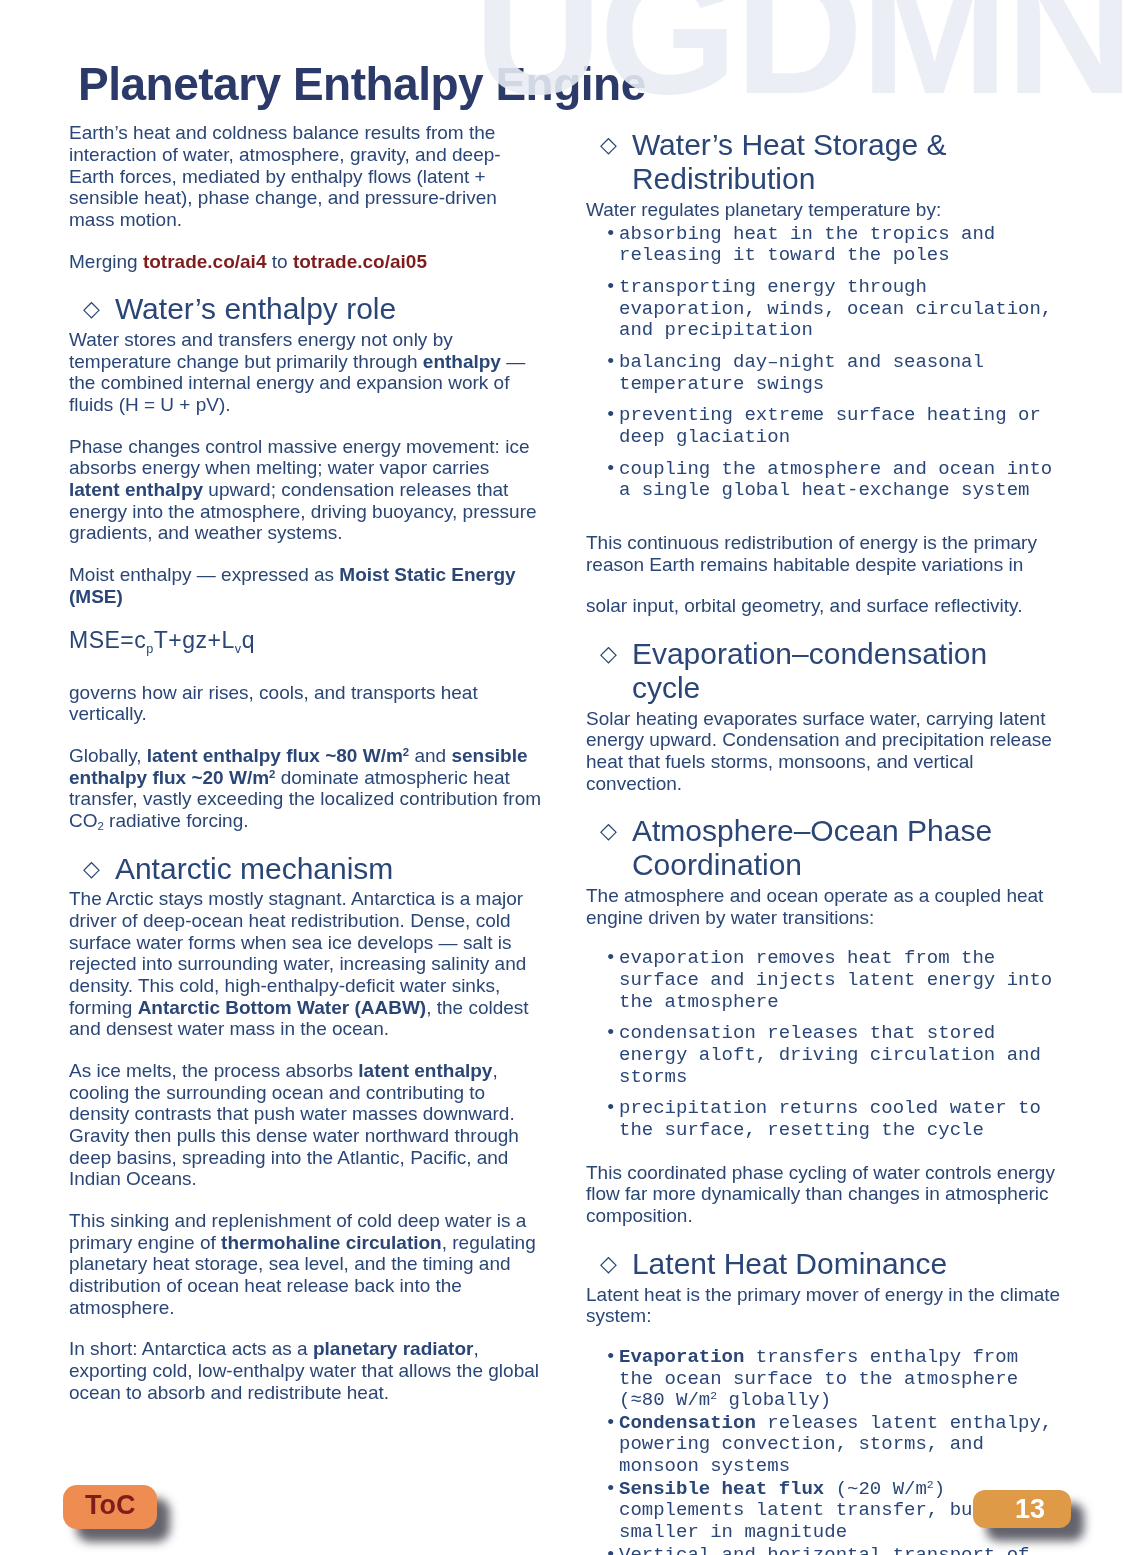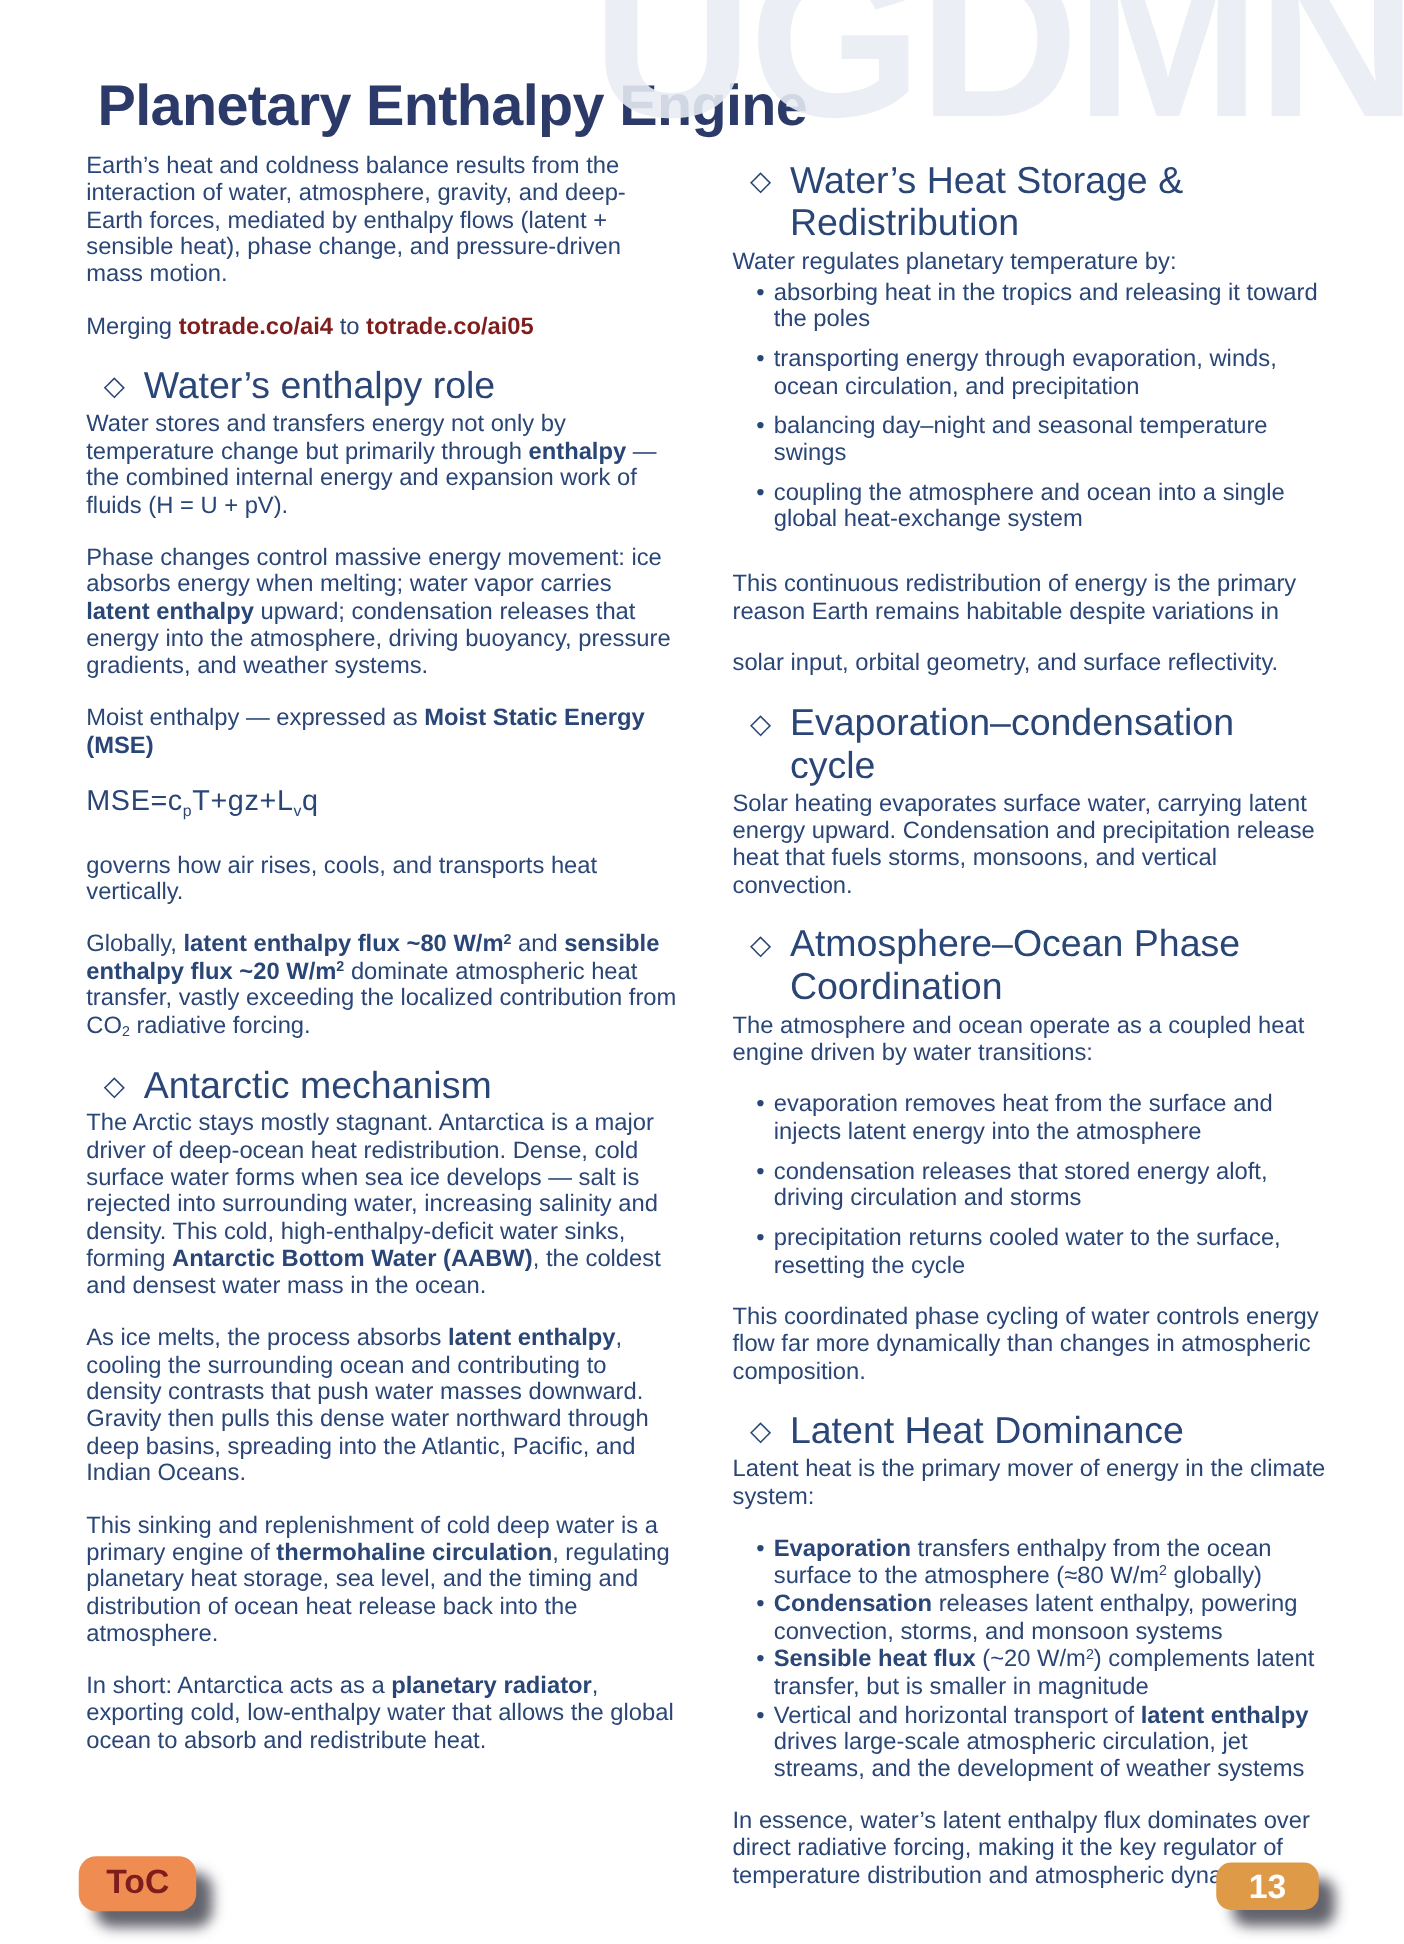--- a/index.html
+++ b/index.html
@@ -47,21 +47,21 @@
   .sec-heading {
     display:flex;
     gap:15px;
     margin:6px 0 3px 14px;
     font-size:30px;
     line-height:1.13;
     color:#2a4677;
   }
   .sec-heading .diamond { font-size:22px; padding-top:5px; flex:0 0 auto; }
   .bullets { margin:0 0 20px 19px; padding:0; list-style:none; }
-  .bullets li { position:relative; padding-left:14px; margin-bottom:10px; }
+  .bullets li { position:relative; padding-left:14px; margin-bottom:10px;font-family:Liberation Mono, monospace; }
   .bullets.tight li { margin-bottom:1px; }
   .bullets li::before { content:"\2022"; position:absolute; left:0; }
   .bold { font-weight:bold; }
   .sup { font-size:60%; position:relative; top:-0.52em; }
   .sub { font-size:60%; position:relative; top:0.32em; }
   .formula { font-size:23px; margin:10px 0 28px 0; letter-spacing:0.5px; }
   .formula .sub { font-size:55%; top:0.4em; }
   .link { color:#7f1d1d; font-weight:bold; text-decoration:none; cursor:pointer; }
   .toc-button {
     position:absolute;
@@ -82,20 +82,21 @@
     width:82px; height:38px;
     background:#df9a47;
     color:#ffffff;
     font-size:27px;
     font-weight:bold;
     border-radius:12px;
     display:flex; align-items:center; justify-content:center;
     box-shadow:13px 13px 10px rgba(72,72,84,0.85);
     z-index:4;
     cursor:pointer;
+    padding-left:16px;
   }
 </style>
 </head>
 <body>
 
 <div class="page">
   <div class="watermark">UGDMN</div>
   <h1 class="title">Planetary Enthalpy Engine</h1>
   <div class="columns">
     <div class="col">
@@ -123,20 +124,21 @@
     <div class="col">
         <div class="sec-heading">
           <span class="diamond">◇</span>
           <span>Water’s Heat Storage &amp; Redistribution</span>
         </div>
         <p class="para tight"><span>Water regulates planetary temperature by:</span></p>
         <ul class="bullets">
           <li><span>absorbing heat in the tropics and releasing it toward the poles</span></li>
           <li><span>transporting energy through evaporation, winds, ocean circulation, and precipitation</span></li>
           <li><span>balancing day–night and seasonal temperature swings</span></li>
+          <li><span>preventing extreme surface heating or deep glaciation</span></li>
           <li><span>coupling the atmosphere and ocean into a single global heat-exchange system</span></li>
         </ul>
         <p class="para" style="margin-top: 30px;"><span>This continuous redistribution of energy is the primary reason Earth remains habitable despite variations in</span></p>
         <p class="para"><span>solar input, orbital geometry, and surface reflectivity.</span></p>
         <div class="sec-heading">
           <span class="diamond">◇</span>
           <span>Evaporation–condensation cycle</span>
         </div>
         <p class="para"><span>Solar heating evaporates surface water, carrying latent energy upward. Condensation and precipitation release heat that fuels storms, monsoons, and vertical convection.</span></p>
         <div class="sec-heading" style="margin-top: 14px;">

